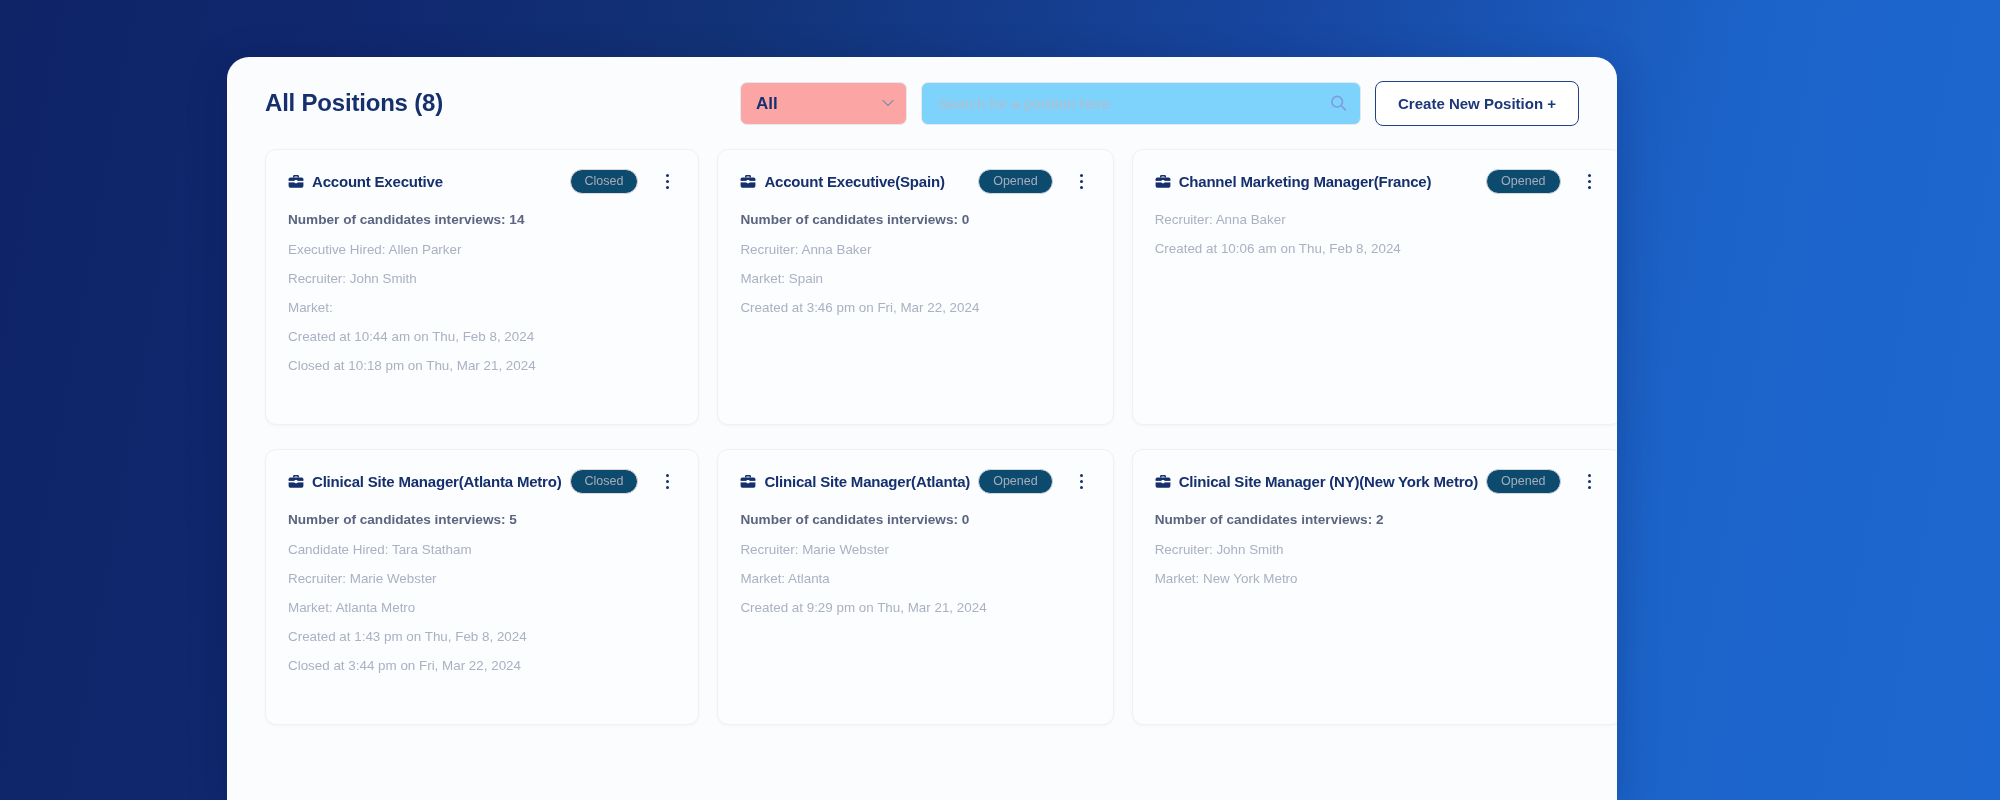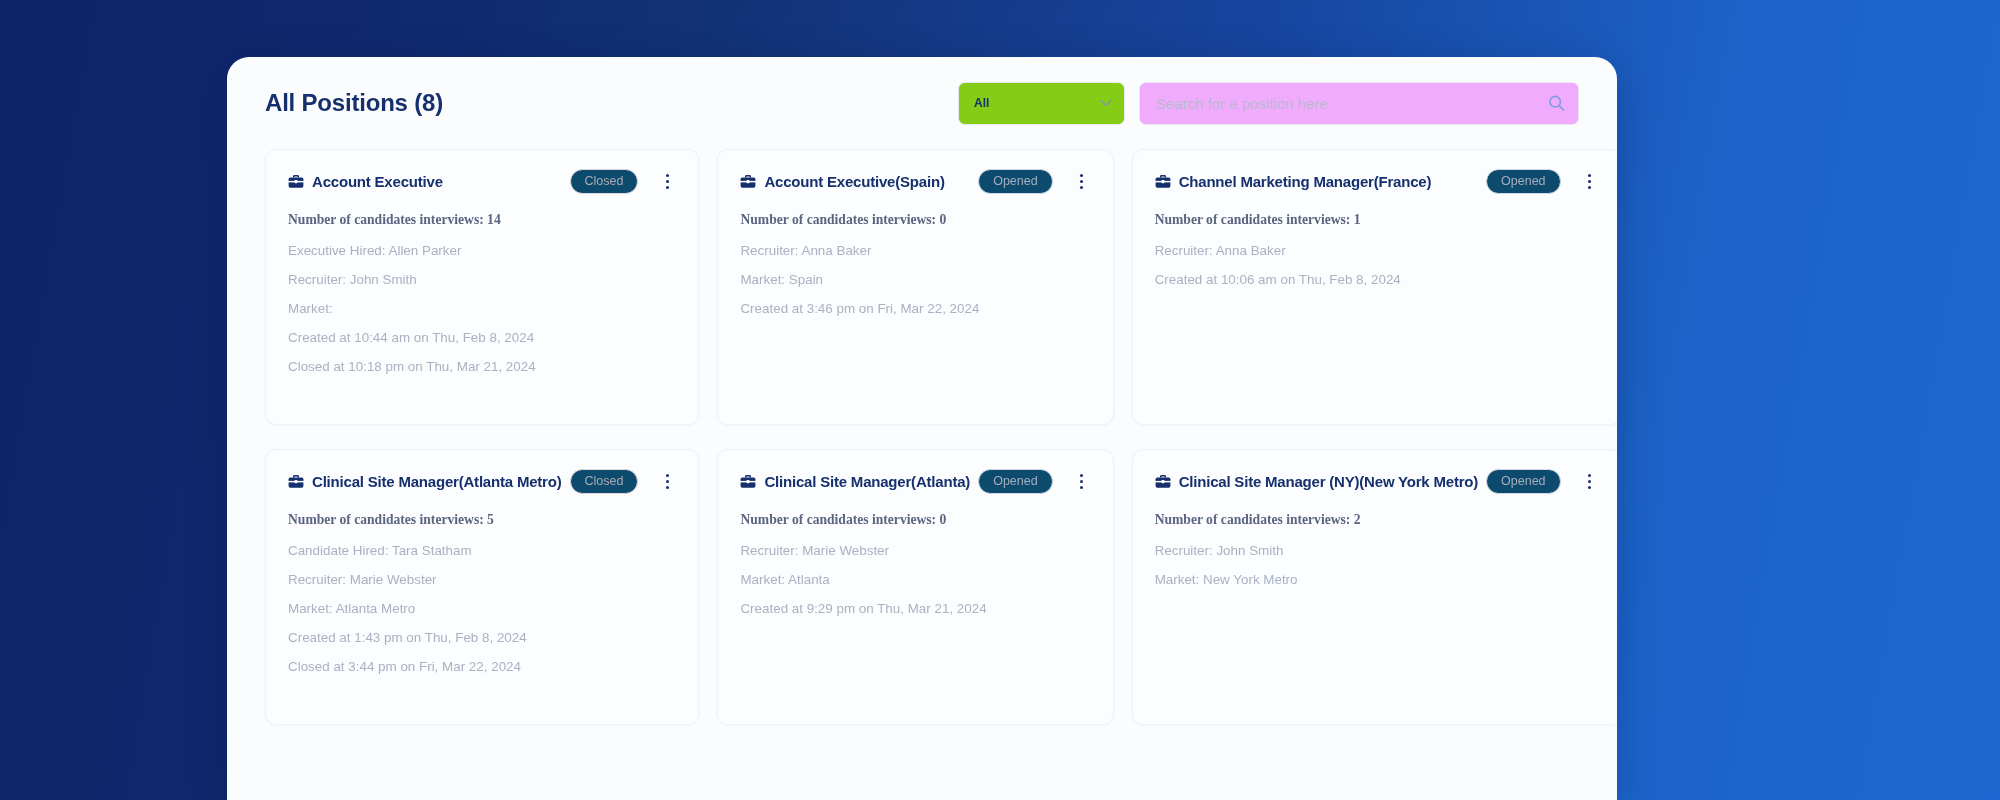--- a/index.html
+++ b/index.html
@@ -63,26 +63,26 @@
     position: relative;
     width: 167px;
     height: 43px;
   }
 
   #filter-select {
     width: 100%;
     height: 100%;
     -webkit-appearance: none;
     appearance: none;
-    background: #84cc16;
+    background: #fca5a5;
     border: 1px solid #e4e8f0;
     border-radius: 7px;
     padding: 0 32px 0 15px;
     font-family: "Liberation Sans", sans-serif;
-    font-size: 12px;
+    font-size: 17px;
     font-weight: 700;
     color: #16306e;
     cursor: pointer;
     outline: none;
   }
 
   .select-chevron {
     position: absolute;
     right: 13px;
     top: 50%;
@@ -94,21 +94,21 @@
 
   .search-wrap {
     position: relative;
     width: 440px;
     height: 43px;
   }
 
   #search-input {
     width: 100%;
     height: 100%;
-    background: #f0abfc;
+    background: #7dd3fc;
     border: 1px solid #e4e8f0;
     border-radius: 7px;
     padding: 0 46px 0 16px;
     font-family: "Liberation Sans", sans-serif;
     font-size: 15px;
     color: #4b5567;
     outline: none;
   }
   #search-input::placeholder { color: #b4bccc; }
 
@@ -213,21 +213,20 @@
     background: #16306e;
     display: block;
   }
 
   .card-stat {
     font-size: 13.6px;
     font-weight: 700;
     color: #5b6580;
     margin-bottom: 15px;
     white-space: nowrap;
-    font-family: Liberation Serif, serif;
   }
 
   .card-line {
     font-size: 13.4px;
     color: #a9b1c2;
     margin-bottom: 14px;
     white-space: nowrap;
   }
 </style>
 </head>
@@ -252,20 +251,21 @@
       <div class="search-wrap">
         <input id="search-input" type="text" placeholder="Search for a position here" style="">
         <button class="search-icon-btn">
           <svg width="17" height="17" viewBox="0 0 17 17" fill="none">
             <circle cx="7.2" cy="7.2" r="5.3" stroke="currentColor" stroke-width="1.6"></circle>
             <path d="M11.3 11.3L15.4 15.4" stroke="currentColor" stroke-width="1.6" stroke-linecap="round"></path>
           </svg>
         </button>
       </div>
 
+      <button id="create-position-button">Create New Position +</button>
     </div>
   </div>
 
   <div id="positions-grid">
       <div class="position-card">
         <div class="card-head">
           <span class="briefcase-icon">
             <svg width="16" height="15" viewBox="0 0 16 15" fill="currentColor">
               <rect x="0.6" y="3.6" width="14.8" height="10.2" rx="1.7"></rect>
               <path d="M5 3.4V2.5C5 1.7 5.6 1.1 6.4 1.1h3.2c0.8 0 1.4 0.6 1.4 1.4v0.9h-1.5V2.6H6.5v0.8H5z"></path>
@@ -322,21 +322,20 @@
             </svg>
           </span>
           <span class="card-title">Channel Marketing Manager(France)</span>
           <span class="status-badge opened">Opened</span>
           <span class="kebab-menu">
             <i></i>
             <i></i>
             <i></i>
           </span>
         </div>
-        <div class="card-stat">Number of candidates interviews: 1</div>
         <div class="card-line">Recruiter: Anna Baker</div>
         <div class="card-line">Created at 10:06 am on Thu, Feb 8, 2024</div>
       </div>
       <div class="position-card">
         <div class="card-head">
           <span class="briefcase-icon">
             <svg width="16" height="15" viewBox="0 0 16 15" fill="currentColor">
               <rect x="0.6" y="3.6" width="14.8" height="10.2" rx="1.7"></rect>
               <path d="M5 3.4V2.5C5 1.7 5.6 1.1 6.4 1.1h3.2c0.8 0 1.4 0.6 1.4 1.4v0.9h-1.5V2.6H6.5v0.8H5z"></path>
               <rect x="0" y="6.9" width="16" height="1.5" fill="#fbfcfd"></rect>

